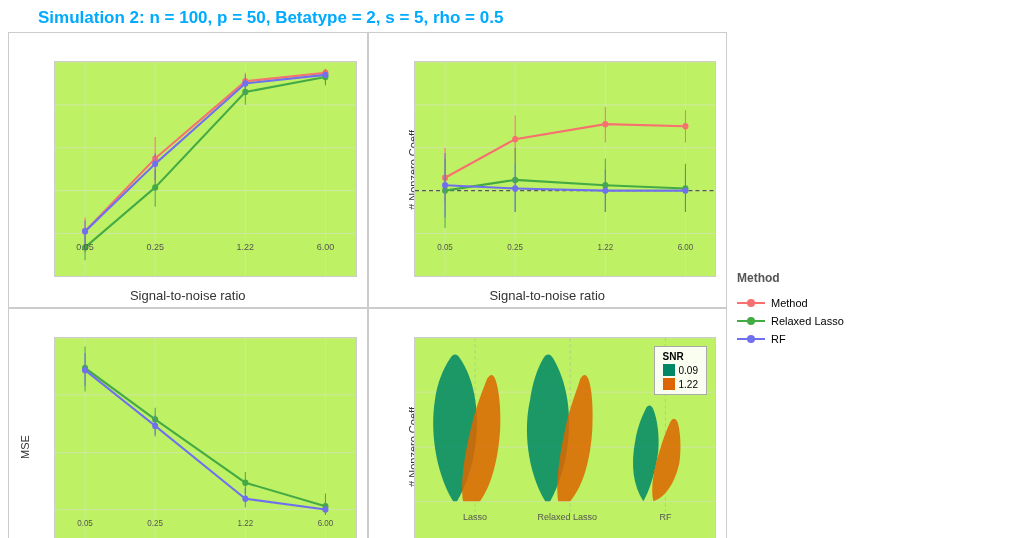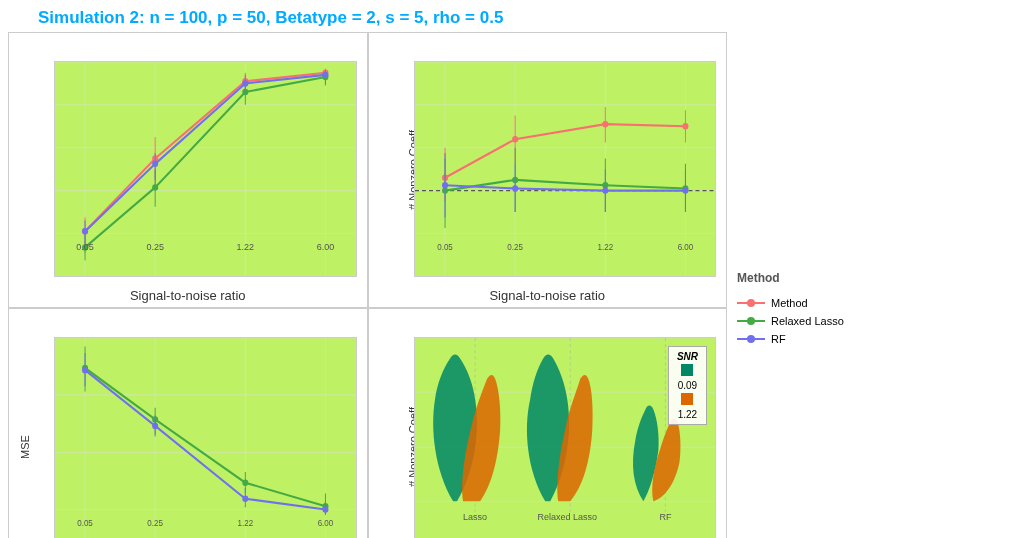--- a/index.html
+++ b/index.html
@@ -121,21 +121,20 @@
       border: 1px solid #aaa;
       background: rgba(255,255,255,0.9);
       padding: 4px 8px;
       font-size: 10px;
     }
     .snr-item {
       display: flex;
       align-items: center;
       gap: 4px;
       margin-top: 2px;
-      flex-direction: column;
     }
     .snr-swatch {
       width: 12px;
       height: 12px;
     }
   </style>
 </head>
 <body>
 
 <div class="main-container">
@@ -320,21 +319,21 @@
           </svg>
         </div>
       </div>
 
       <div class="plot-panel">
         <span class="y-label"># Nonzero Coeff</span>
 
         <div class="chart-area" style="position:relative;">
           
           <div class="snr-legend-box">
-            <div style="font-weight:bold;font-size:10px;font-style:italic;">SNR</div>
+            <div style="font-weight:bold;font-size:10px;">SNR</div>
             <div class="snr-item">
               <div class="snr-swatch" style="background:#008866;"></div>
               <span>0.09</span>
             </div>
             <div class="snr-item">
               <div class="snr-swatch" style="background:#dd6600;"></div>
               <span>1.22</span>
             </div>
           </div>
           <svg viewBox="0 0 300 210" preserveAspectRatio="none">

